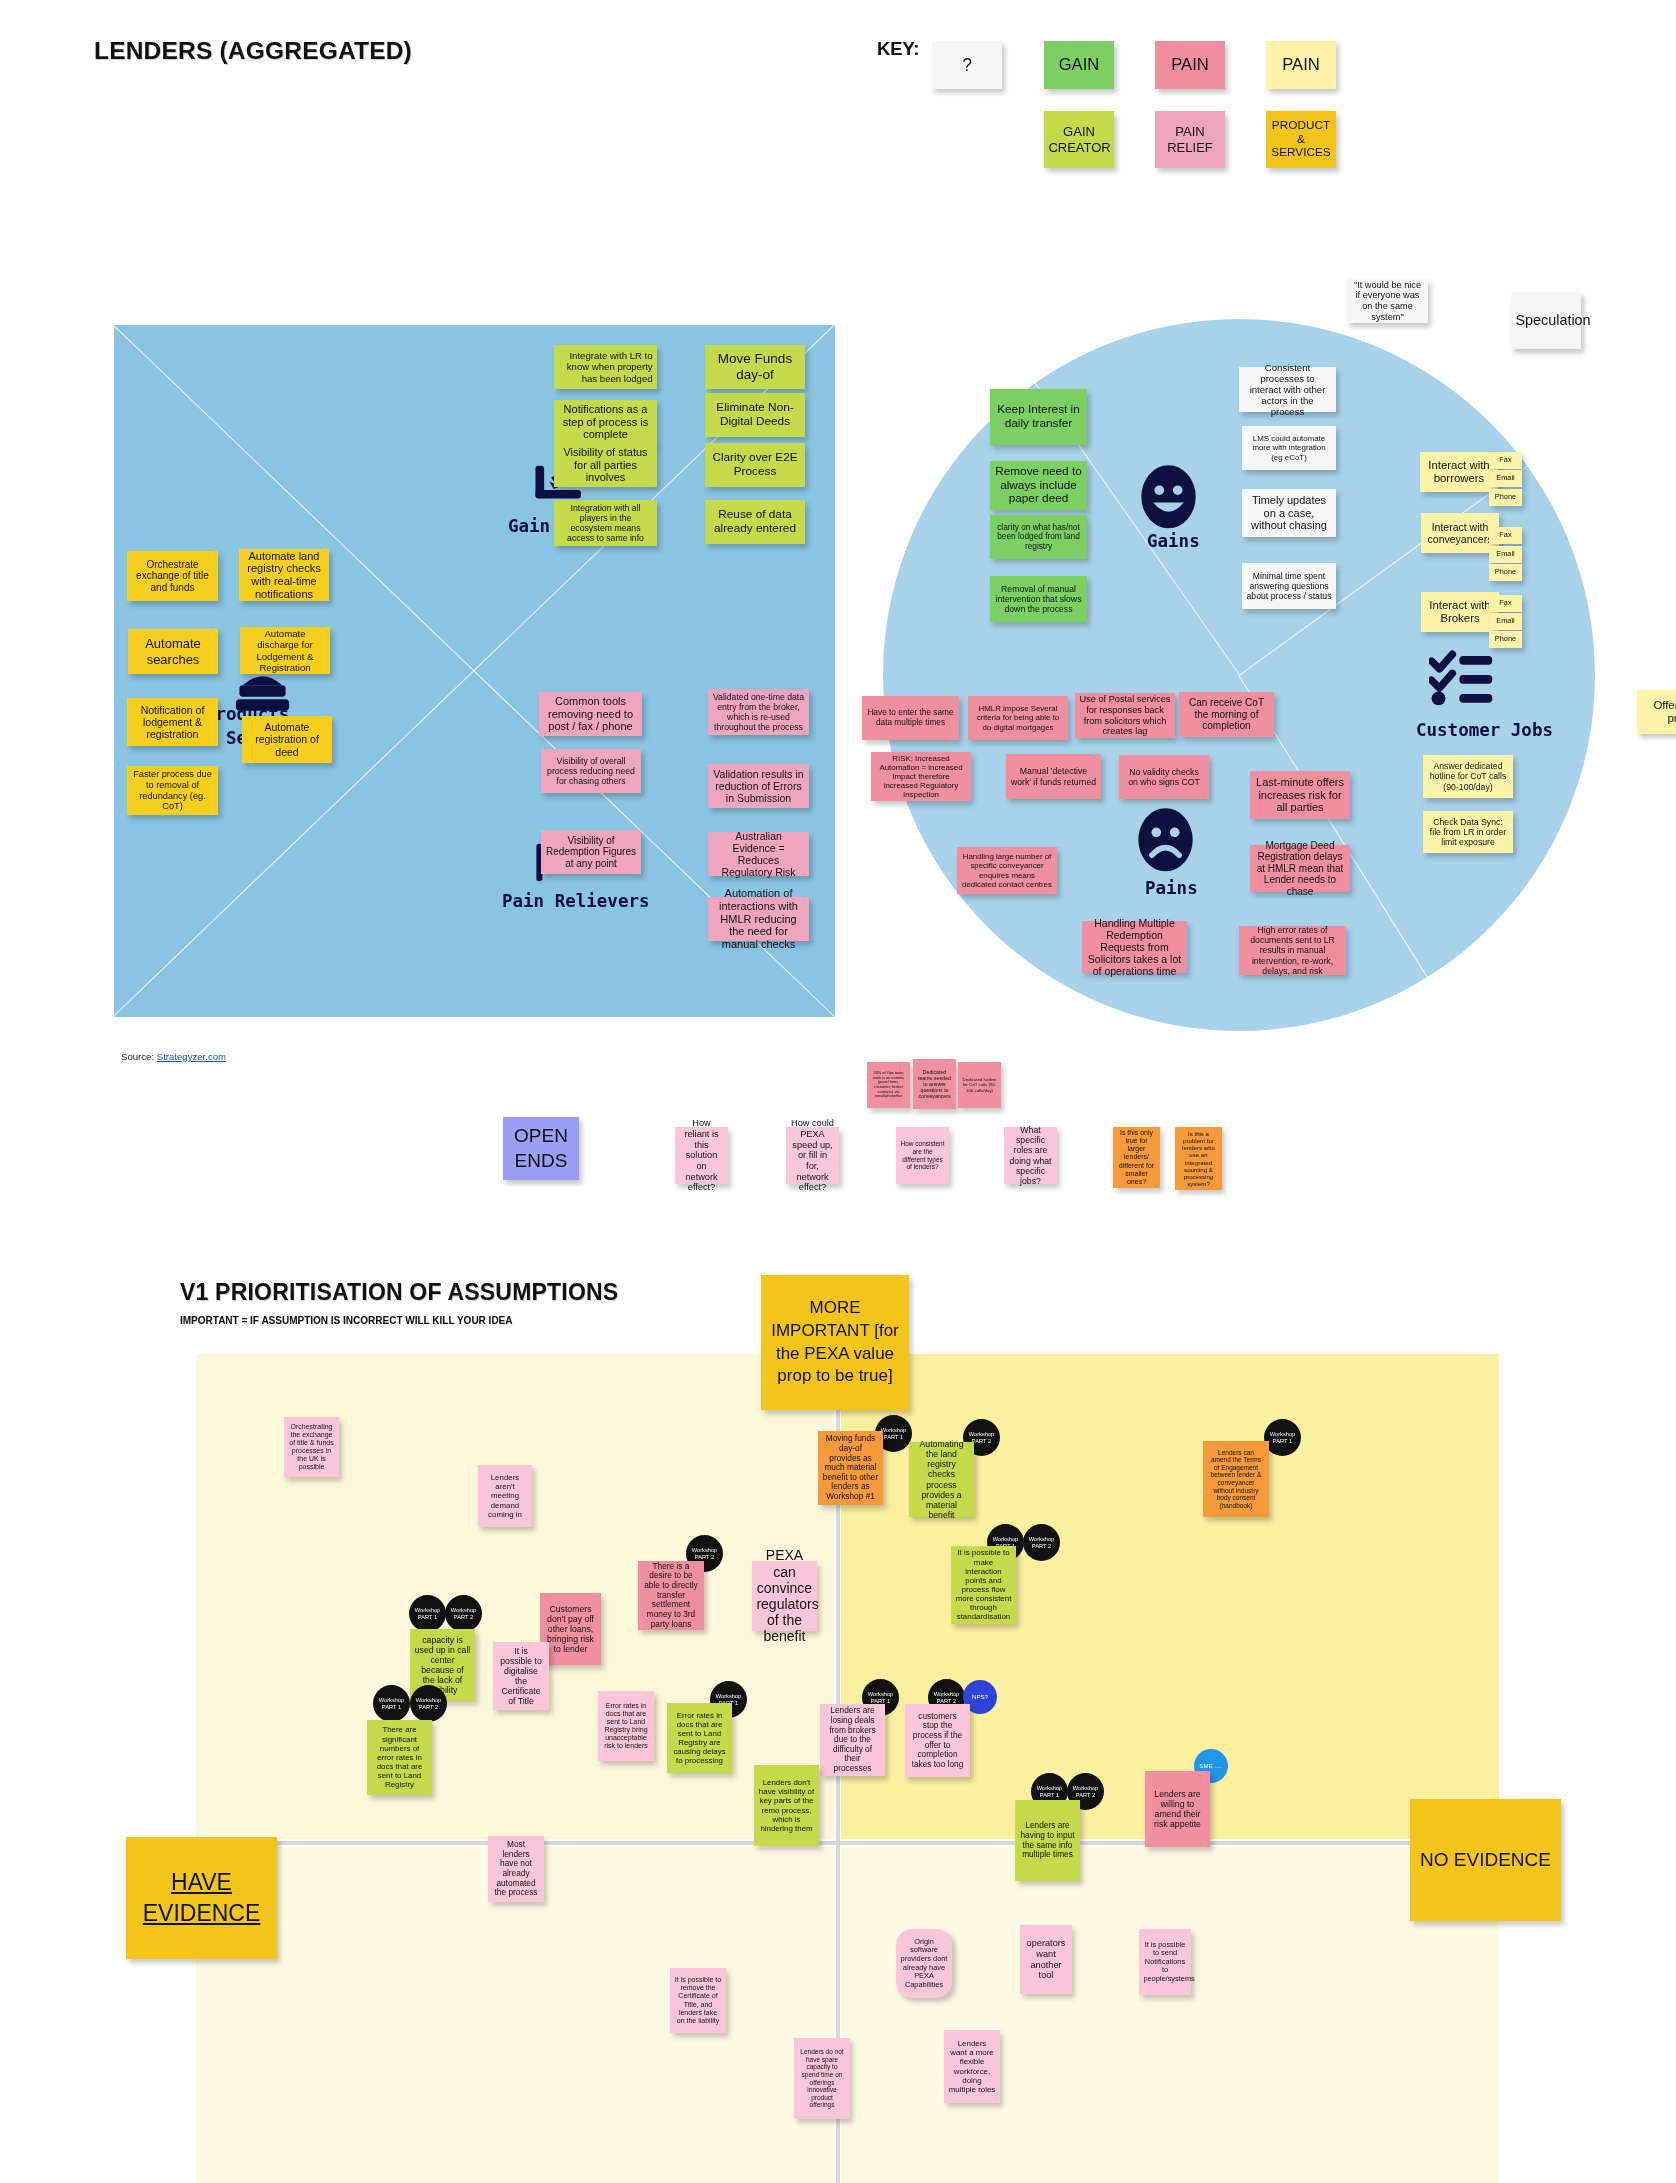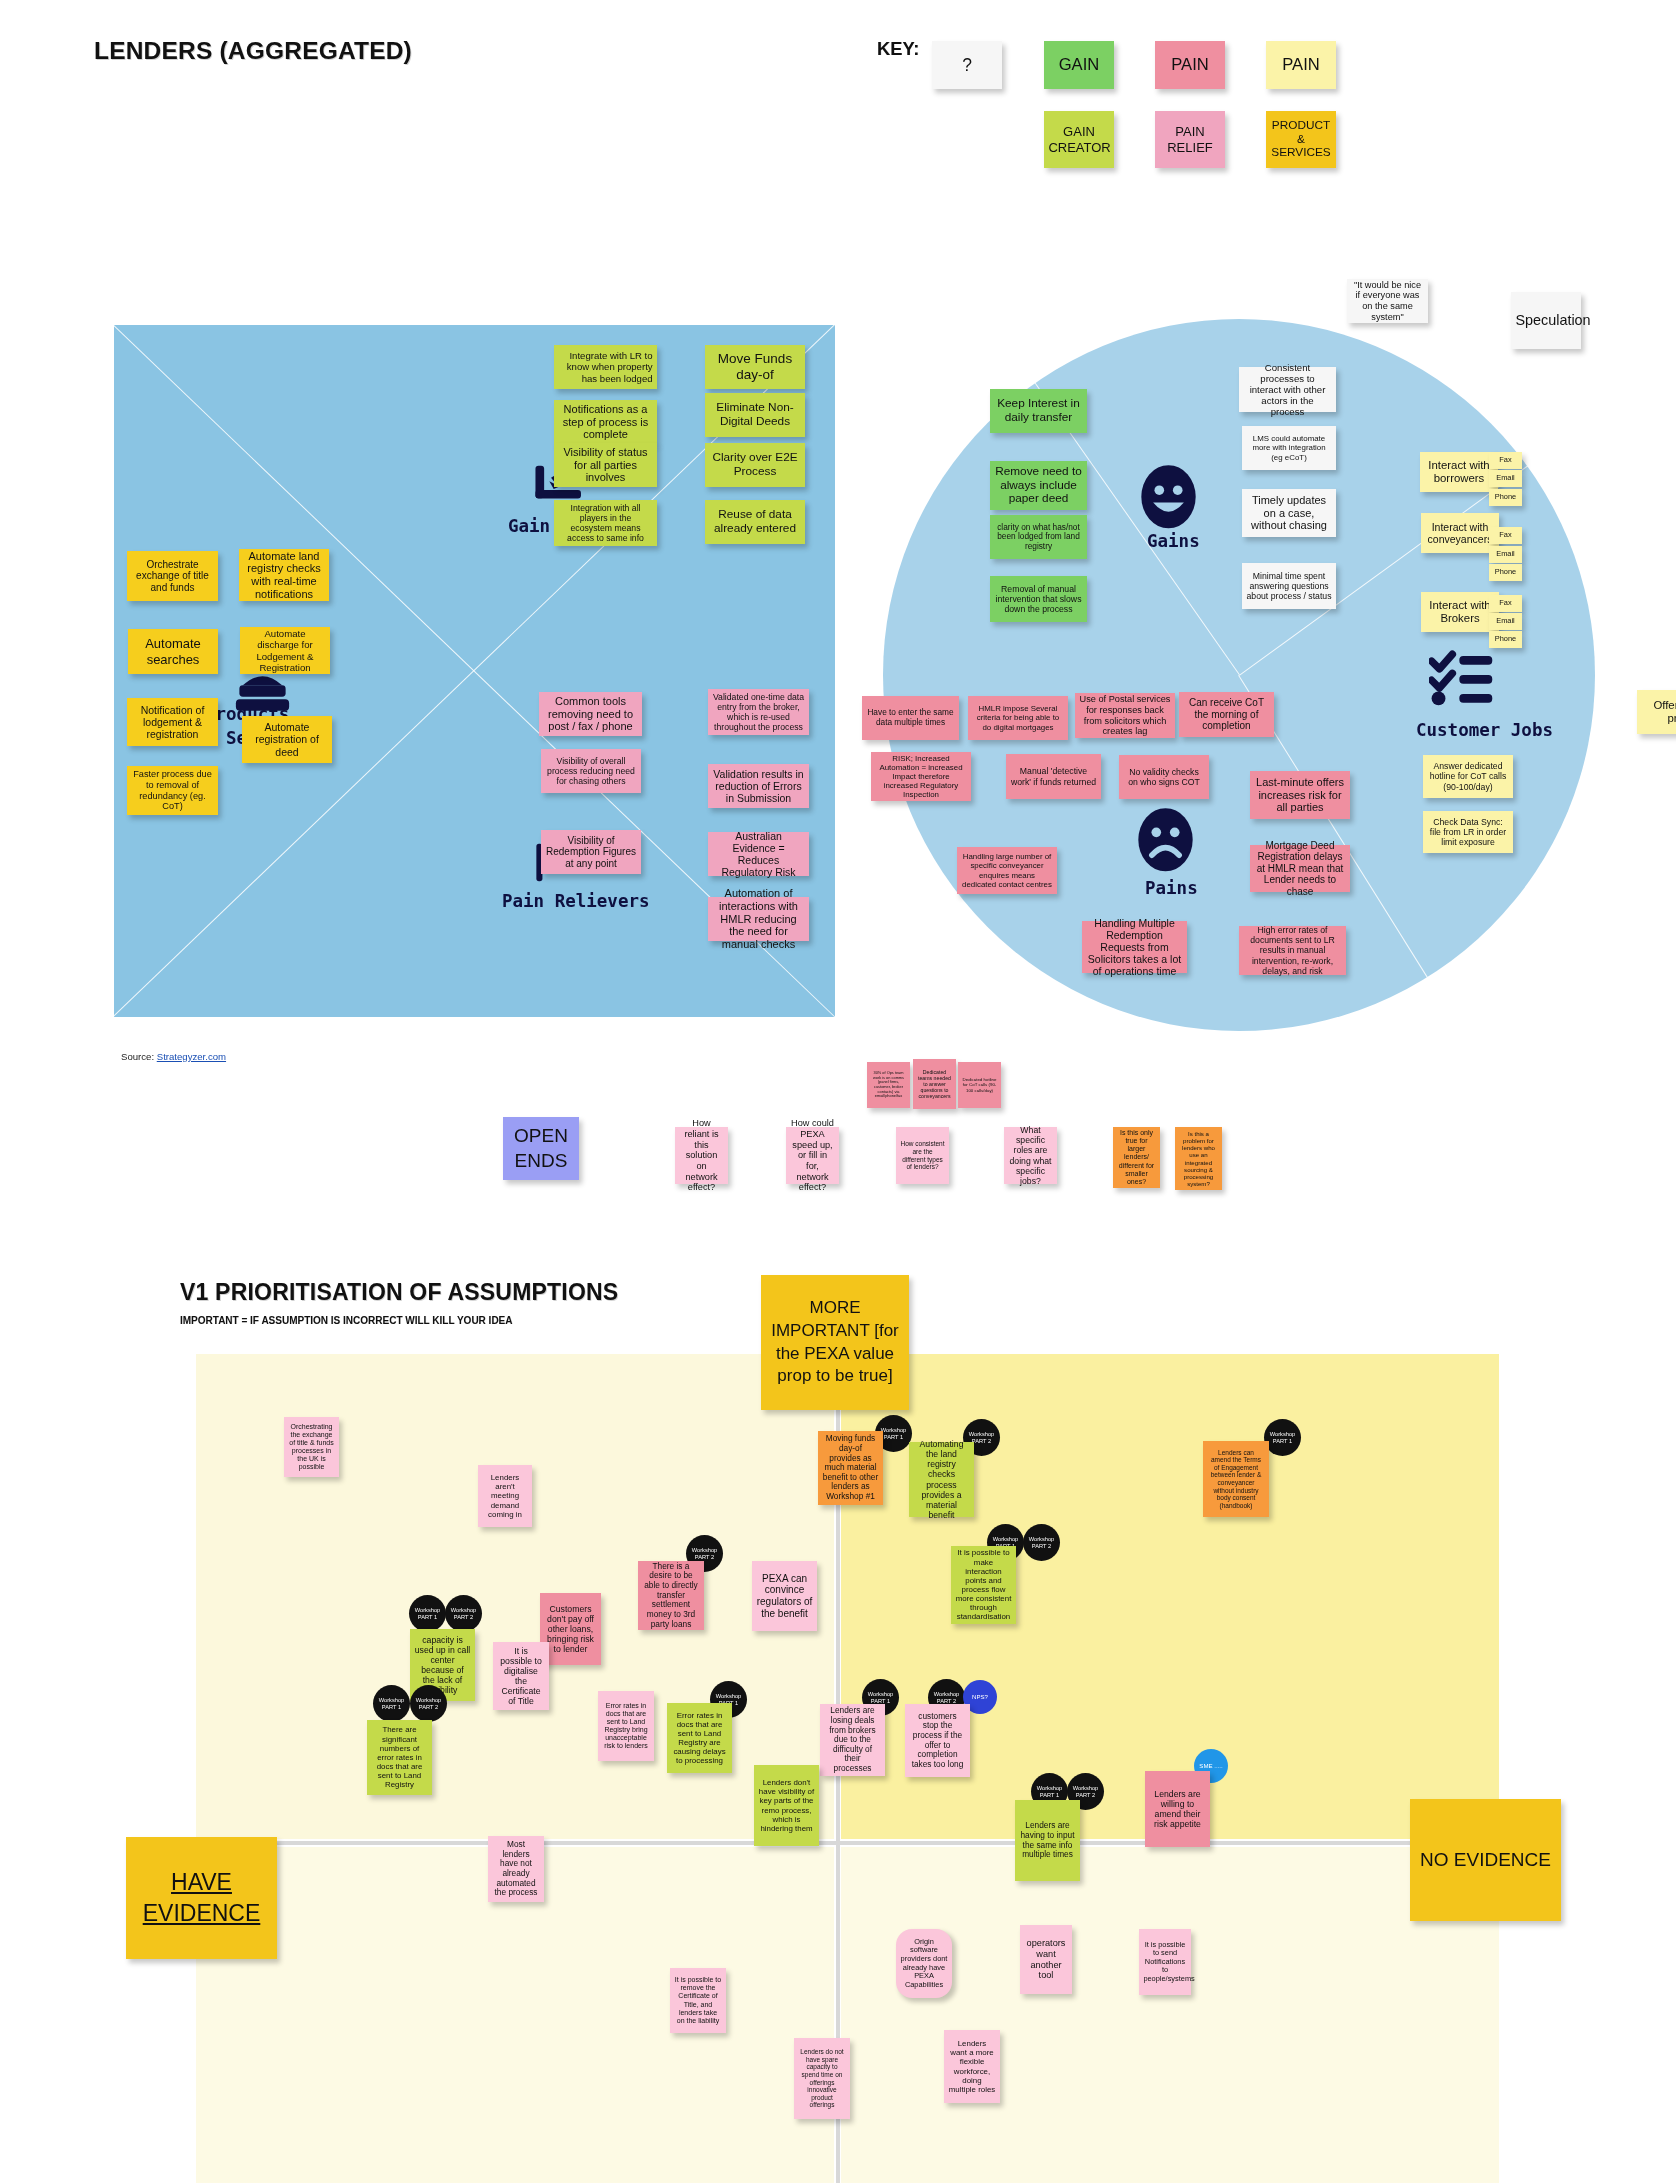--- a/index.html
+++ b/index.html
@@ -250,21 +250,21 @@
 
 <svg class="icon-dark" style="left:1429px; top:648px;" width="65" height="61" viewBox="0 0 150 140">
   <path d="M6 30 l18 18 l30 -34" stroke="#0e1040" stroke-width="17" fill="none" stroke-linecap="round" stroke-linejoin="round"></path>
   <rect x="70" y="18" width="76" height="20" rx="9" fill="#0e1040"></rect>
   <path d="M6 74 l18 18 l30 -34" stroke="#0e1040" stroke-width="17" fill="none" stroke-linecap="round" stroke-linejoin="round"></path>
   <rect x="70" y="62" width="76" height="20" rx="9" fill="#0e1040"></rect>
   <circle cx="22" cy="116" r="16" fill="#0e1040"></circle>
   <rect x="70" y="106" width="76" height="20" rx="9" fill="#0e1040"></rect>
 </svg>
 
-<div class="note c-green" style="left:990px; top:389px; width:97px; height:44px; font-size:11.8px;">
+<div class="note c-green" style="left:990px; top:389px; width:97px; height:56px; font-size:11.8px;">
     <span>Keep Interest in daily transfer</span>
   </div>
 <div class="note c-green" style="left:990px; top:445px; width:97px; height:49px; font-size:11.8px;margin-top:16px;">
     <span>Remove need to always include paper deed</span>
   </div>
 <div class="note c-green" style="left:990px; top:515px; width:97px; height:44px; font-size:8.3px;">
     <span>clarity on what has/not been lodged from land registry</span>
   </div>
 <div class="note c-green" style="left:990px; top:576px; width:97px; height:46px; font-size:8.7px;">
     <span>Removal of manual intervention that slows down the process</span>
@@ -455,21 +455,21 @@
     <span>Customers don't pay off other loans, bringing risk to lender</span>
   </div>
 
 <div class="bubble bub-black" style="left:686px; top:1535px; width:37px; height:37px; font-size:5.7px; padding:1.7px;">
     <span>Workshop PART 2</span>
   </div>
 <div class="note c-pinkdark" style="left:638px; top:1561px; width:66px; height:69px; font-size:8.3px;">
     <span>There is a desire to be able to directly transfer settlement money to 3rd party loans</span>
   </div>
 
-<div class="note c-pinklite" style="left:752px; top:1561px; width:65px; height:70px; font-size:10px;">
+<div class="note c-pinklite" style="left:752px; top:1561px; width:65px; height:70px; font-size:14px;">
     <span>PEXA can convince regulators of the benefit</span>
   </div>
 
 <div class="bubble bub-black" style="left:875px; top:1415px; width:37px; height:37px; font-size:5.7px; padding:1.7px;">
     <span>Workshop PART 1</span>
   </div>
 <div class="note c-orange" style="left:818px; top:1431px; width:65px; height:74px; font-size:8.3px;">
     <span>Moving funds day-of provides as much material benefit to other lenders as Workshop #1</span>
   </div>
 

